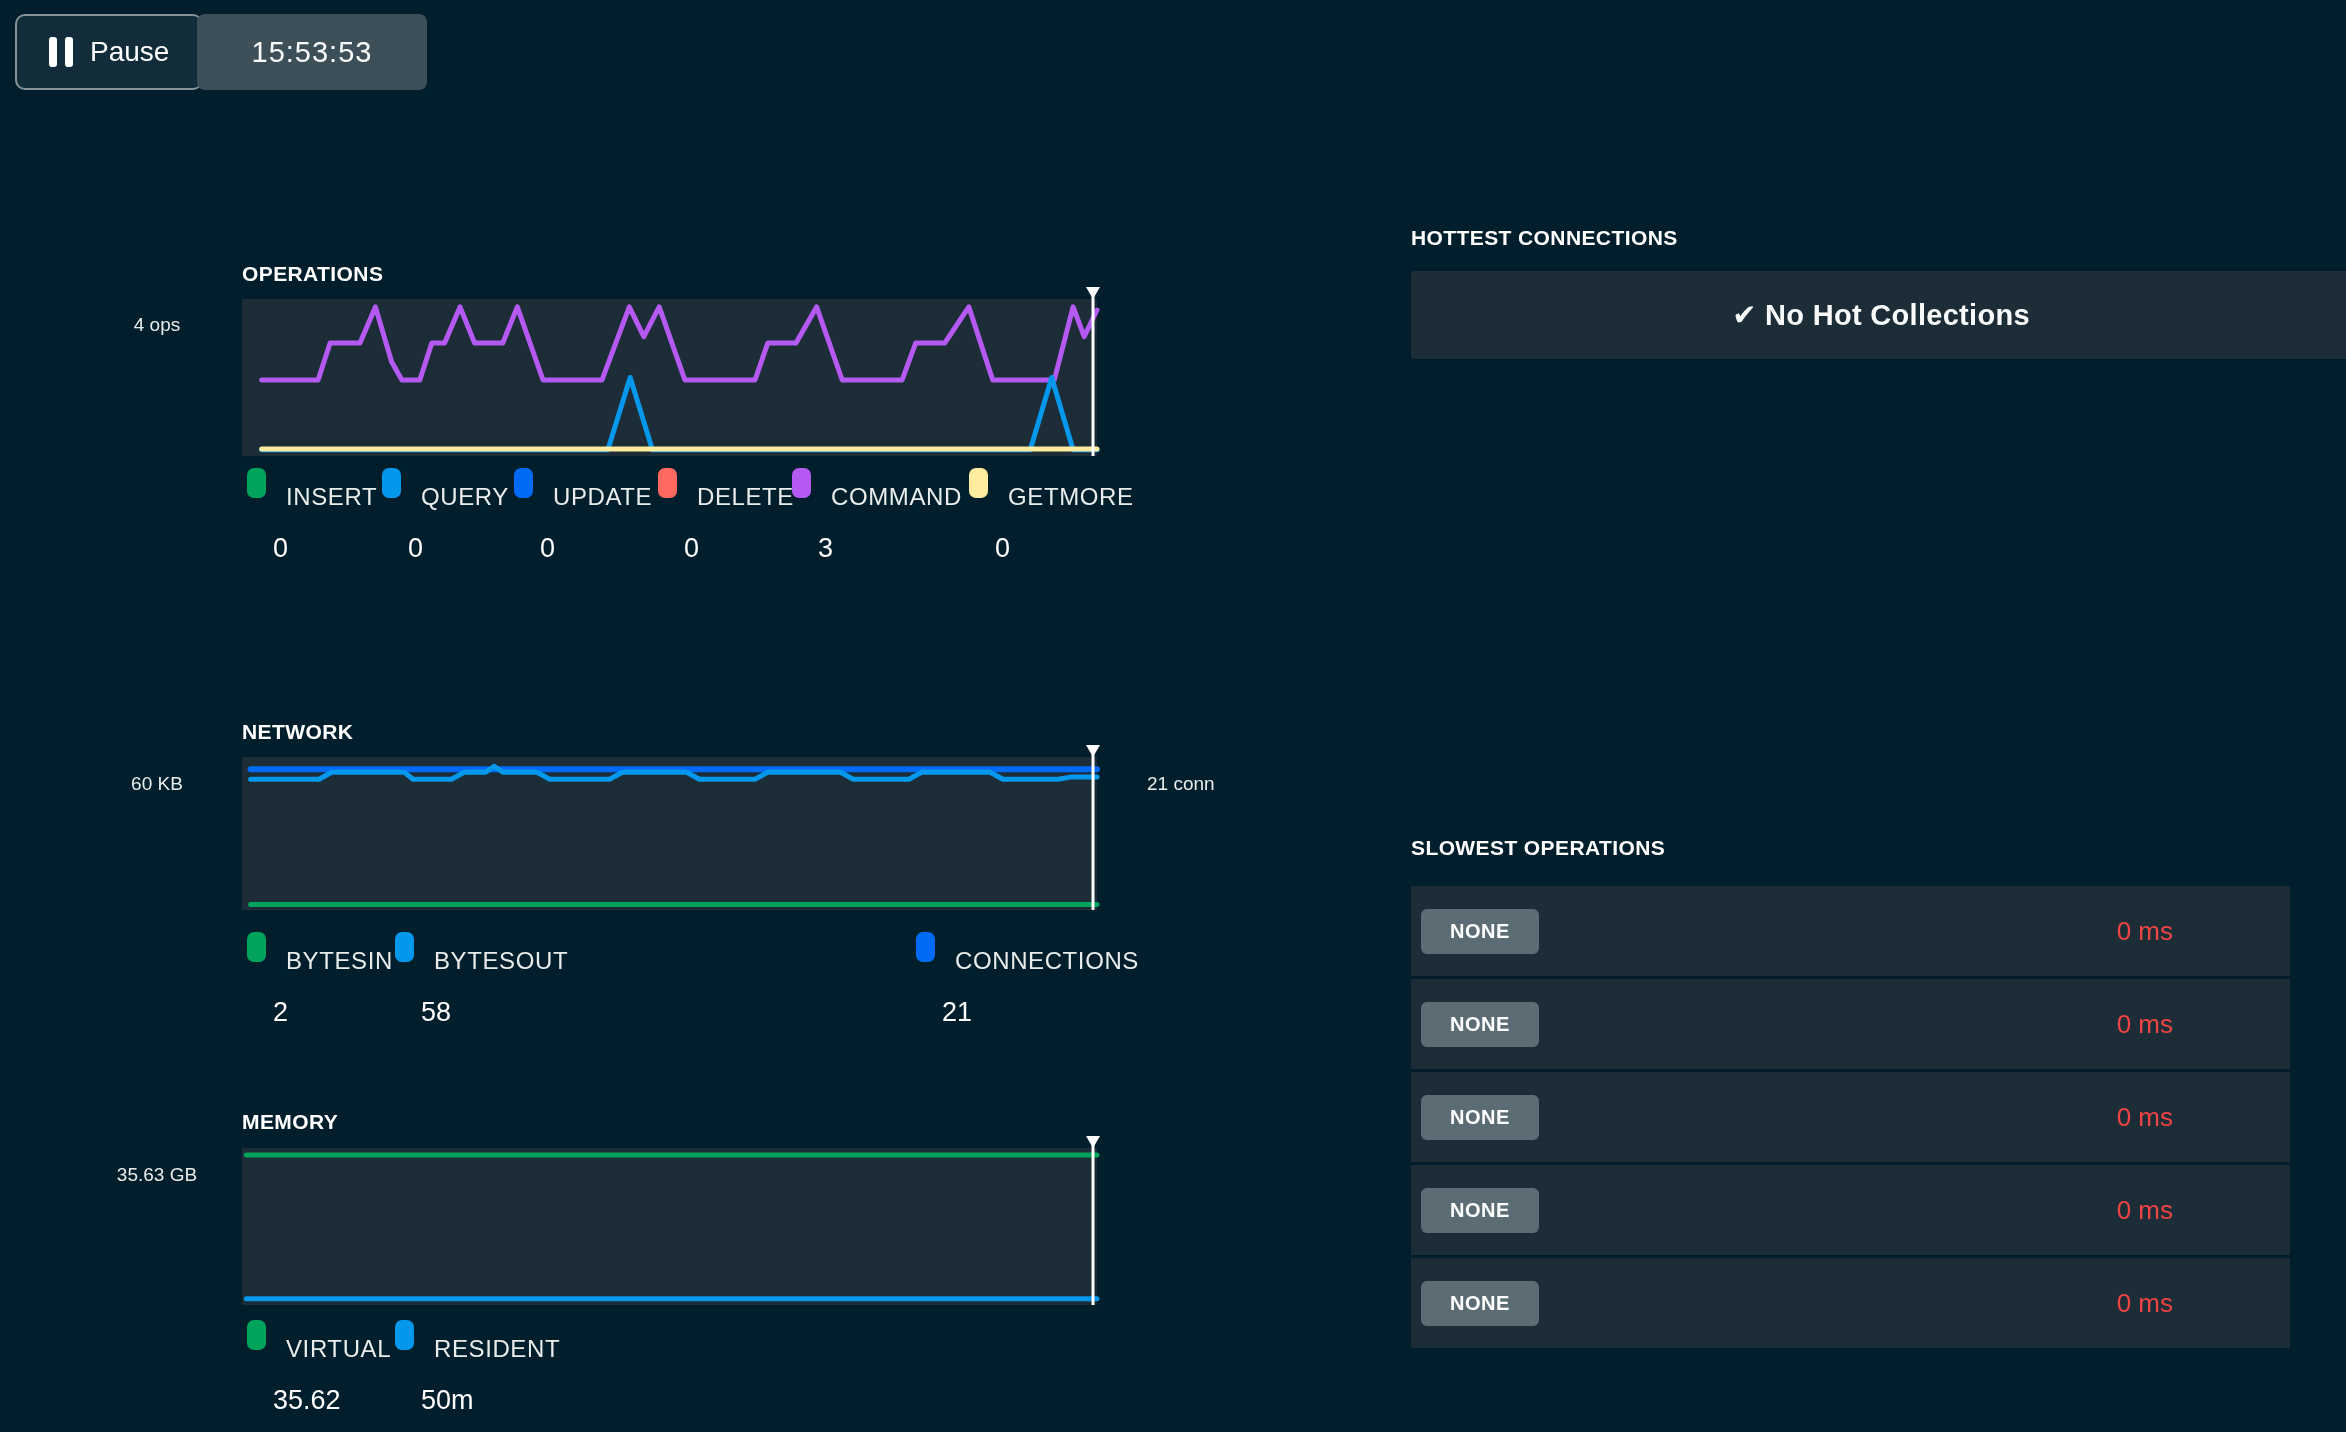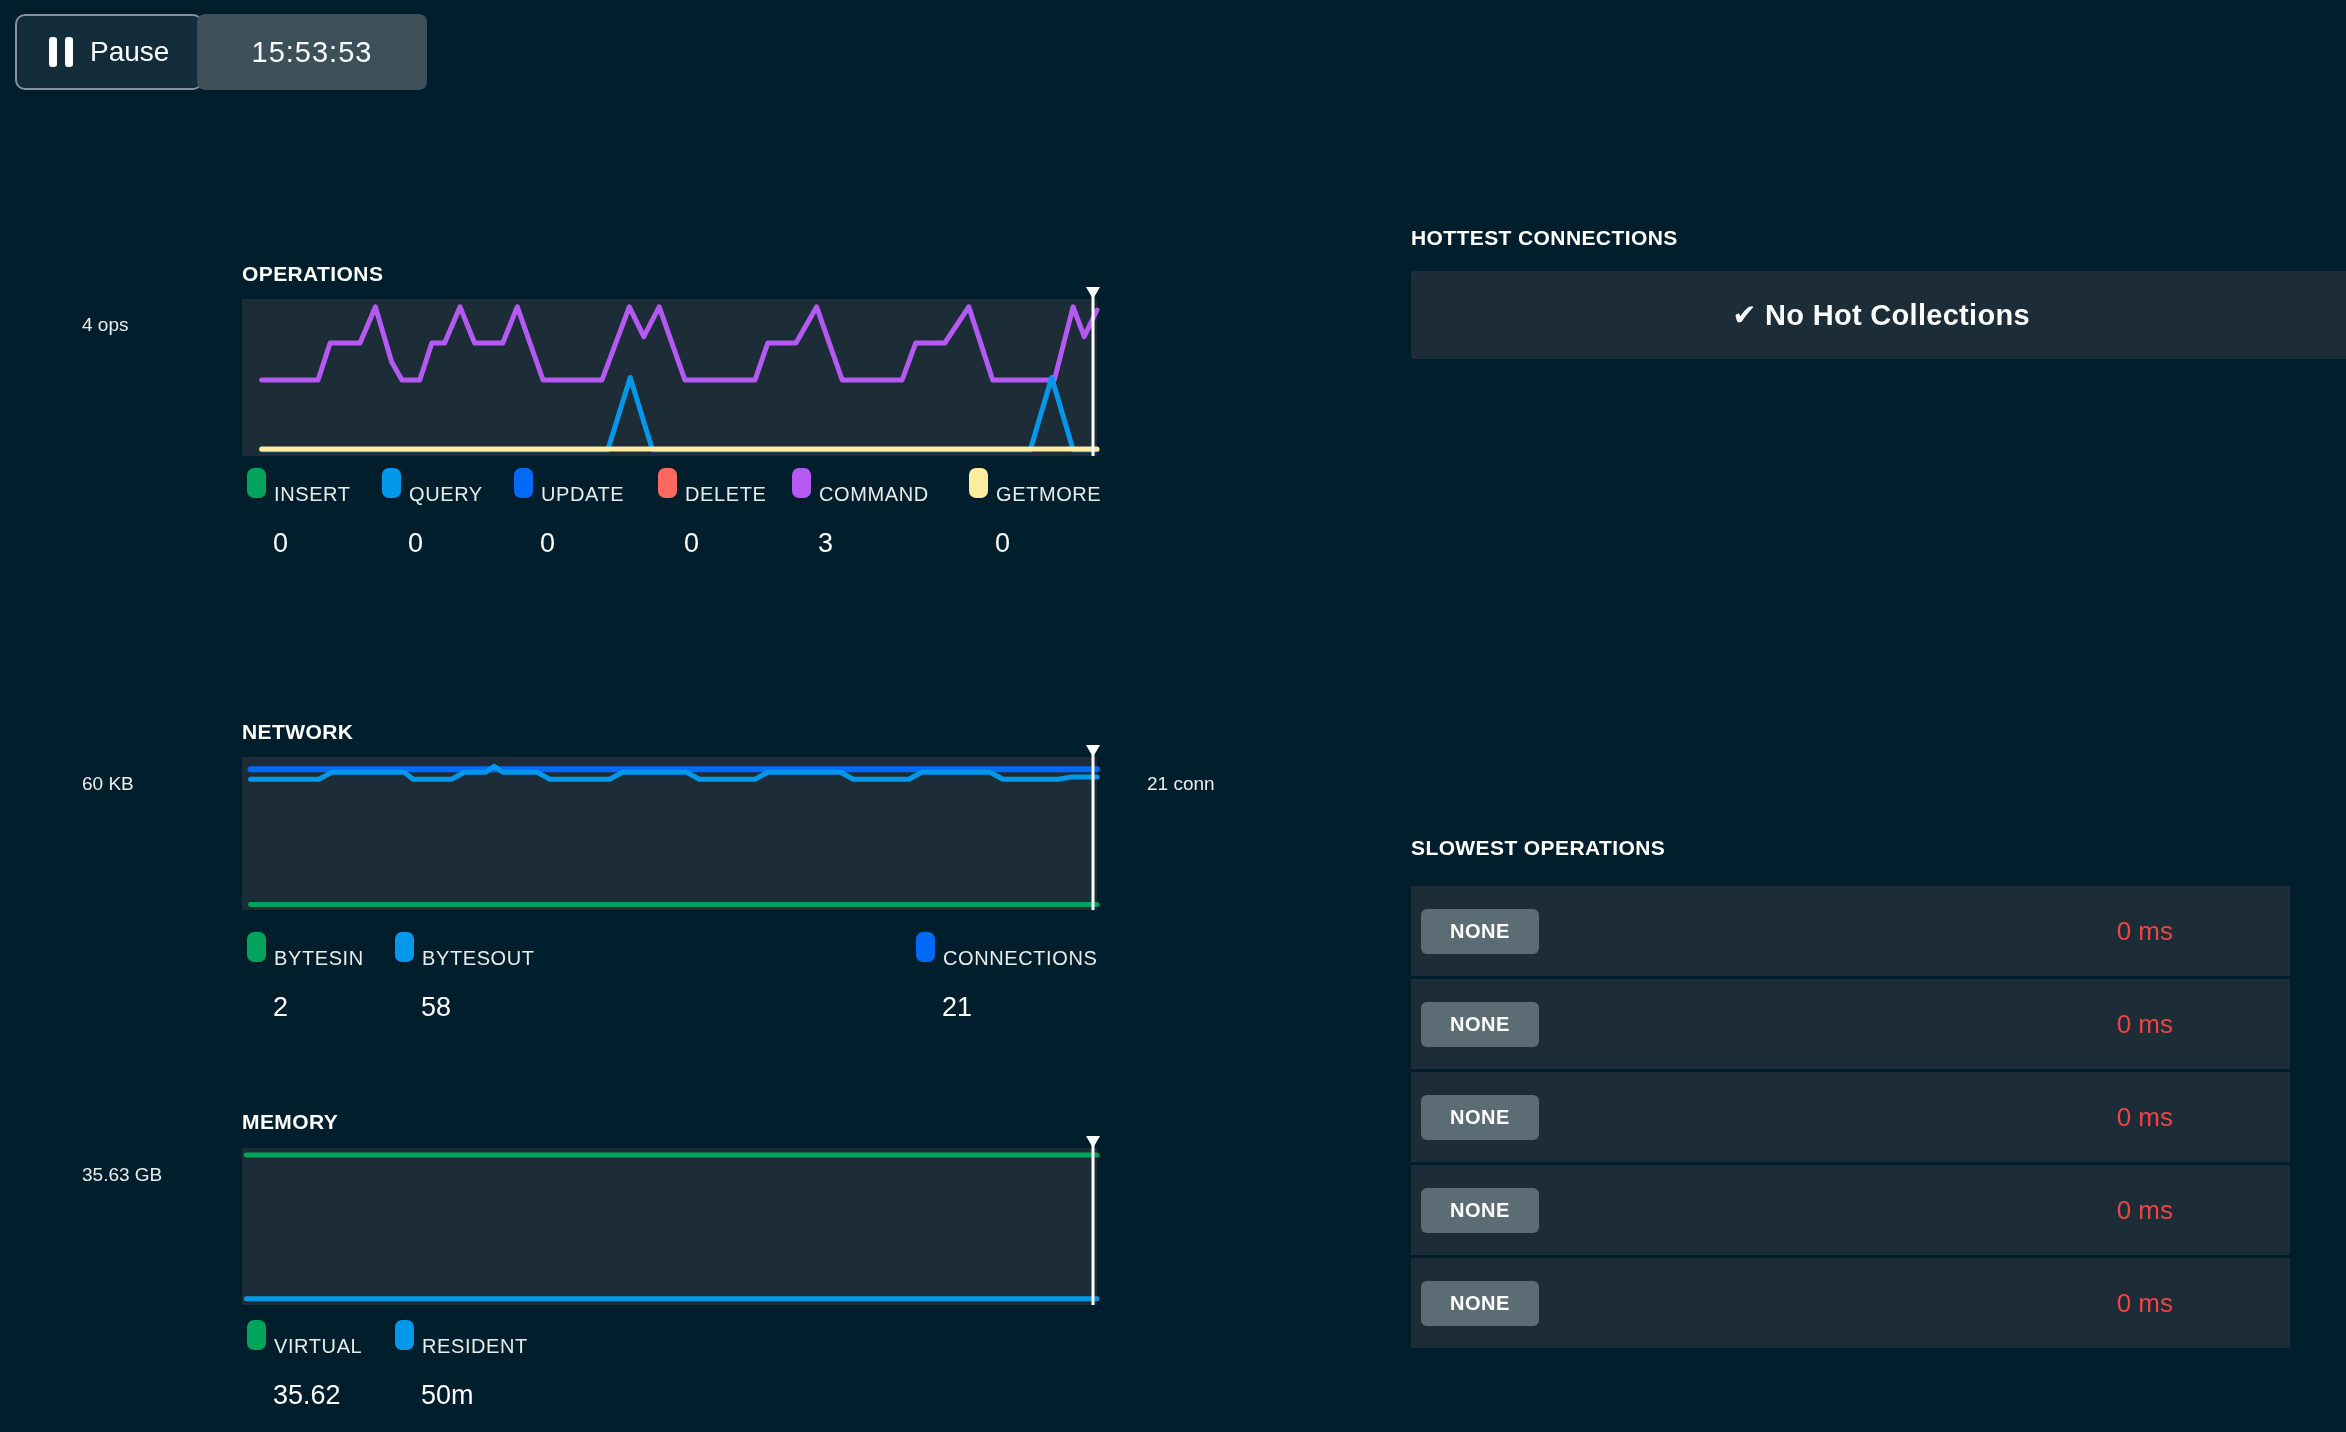--- a/index.html
+++ b/index.html
@@ -25,28 +25,28 @@
     display:flex;align-items:center;justify-content:center;
     font-size:29px;font-weight:400;letter-spacing:1px;color:#F9FBFA;
   }
   
   .section-title{
     position:absolute;font-size:21px;font-weight:700;letter-spacing:.4px;color:#FFFFFF;
   }
   .chart-box{position:absolute;background:#1C2D38;}
   svg.chart{position:absolute;left:0;top:0;overflow:visible;display:block;}
   .axis-label{
-    position:absolute;font-size:19px;color:#E8EDEB;width:150px;text-align:left;
+    position:absolute;font-size:19px;color:#E8EDEB;width:150px;text-align:center;
   }
   .axis-label.right{width:auto;text-align:center;margin-left:44px;}
   .legend{position:absolute;height:110px;}
   .legend-item{position:absolute;top:0;}
   .legend-top{display:flex;align-items:flex-start;}
   .swatch{width:19px;height:30px;border-radius:7px;display:inline-block;flex:none;}
-  .legend-label{margin-left:8px;margin-top:15px;font-size:20px;color:#E8EDEB;letter-spacing:.6px;white-space:nowrap;}
+  .legend-label{margin-left:20px;margin-top:15px;font-size:24px;color:#E8EDEB;letter-spacing:.6px;white-space:nowrap;}
   .legend-value{margin-left:26px;margin-top:22px;font-size:27px;font-weight:500;color:#FFFFFF;}
   
   .panel{position:absolute;background:#1C2D38;border-radius:3px;}
   .hot-message{
     display:flex;align-items:center;justify-content:center;height:100%;
     font-size:29px;font-weight:600;color:#F9FBFA;letter-spacing:.3px;
   }
   .slow-rows{position:absolute;}
   .slow-row{
     height:90px;margin-bottom:3px;background:#1C2D38;

